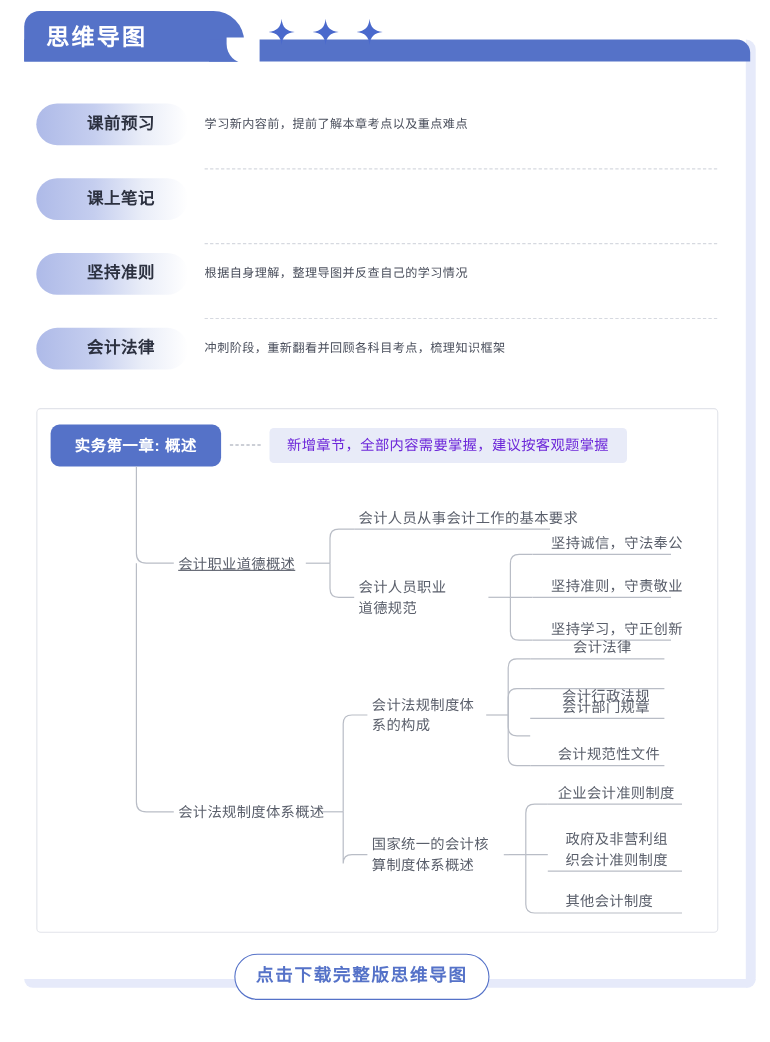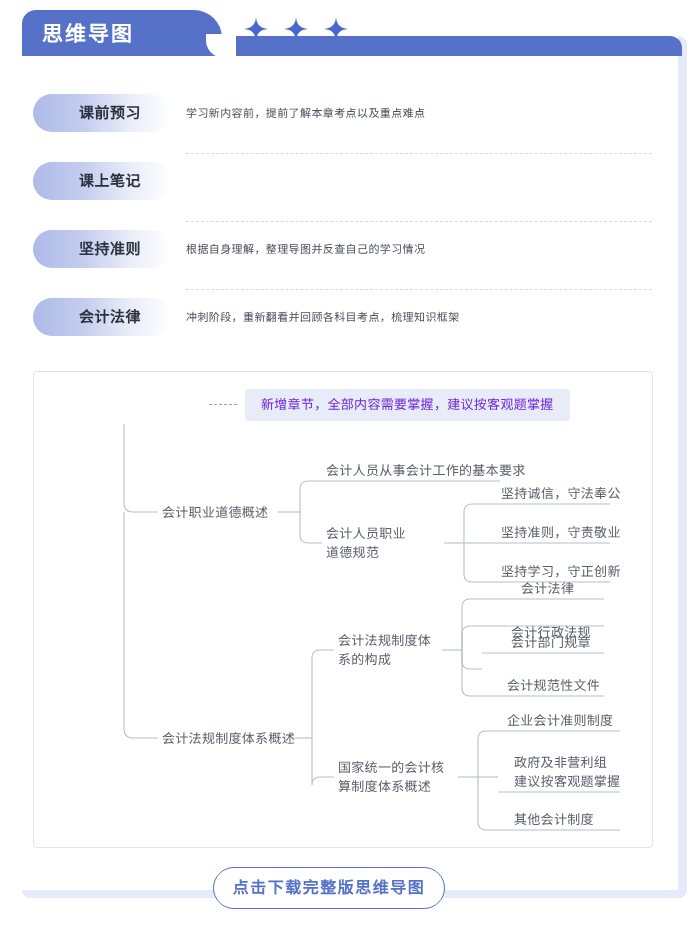--- a/index.html
+++ b/index.html
@@ -312,20 +312,21 @@
       <div class="step-pill">
         <div class="step-pill-label">会计法律</div>
       </div>
       <div class="step-text">冲刺阶段，重新翻看并回顾各科目考点，梳理知识框架</div>
     </div>
 
   </div>
 
   <div class="mindmap-panel">
 
+    <div class="root-badge">实务第一章: 概述</div>
     <div class="root-dash"></div>
     <div class="root-note">新增章节，全部内容需要掌握，建议按客观题掌握</div>
 
     <svg class="mm-svg" viewBox="0 0 620 477">
       <g fill="none" stroke="#B9BDC6" stroke-width="1.1">
 
         <path d="M90 52 L90 131 Q90 140 99 140 L124 140"></path>
         <path d="M90 140 L90 357 Q90 366 99 366 L124 366"></path>
 
         <path d="M244 140 L266 140"></path>
@@ -360,21 +361,21 @@
         <path d="M444 405 L444 367 Q444 359 452 359 L464 359"></path>
         <path d="M444 405 L444 405 L464 405"></path>
         <path d="M444 405 L444 450 Q444 458 452 458 L464 458"></path>
         <path d="M464 359 L586 359"></path>
         <path d="M464 420 L586 420"></path>
         <path d="M464 458 L586 458"></path>
 
       </g>
     </svg>
 
-    <div class="node level1" style="left:128px; top:131px;">会计职业道德概述</div>
+    <div class="node level1" style="left:128px; top:131px;text-decoration:underline;">会计职业道德概述</div>
     <div class="node level1" style="left:128px; top:357px;">会计法规制度体系概述</div>
 
     <div class="node level2" style="left:292px; top:89px;">会计人员从事会计工作的基本要求</div>
     <div class="node level2" style="left:292px; top:152px;">会计人员职业
 道德规范</div>
 
     <div class="node leaf" style="left:467px; top:112px;">坚持诚信，守法奉公</div>
     <div class="node leaf" style="left:467px; top:151px;">坚持准则，守责敬业</div>
     <div class="node leaf" style="left:467px; top:190px;">坚持学习，守正创新</div>
 
@@ -383,20 +384,20 @@
     <div class="node level2" style="left:304px; top:386px;">国家统一的会计核
 算制度体系概述</div>
 
     <div class="node leaf" style="left:487px; top:207px;">会计法律</div>
     <div class="node leaf" style="left:477px; top:251px;">会计行政法规</div>
     <div class="node leaf" style="left:477px; top:261px;">会计部门规章</div>
     <div class="node leaf" style="left:473px; top:304px;">会计规范性文件</div>
 
     <div class="node leaf" style="left:473px; top:339px;text-align:right;">企业会计准则制度</div>
     <div class="node leaf" style="left:480px; top:381px;">政府及非营利组
-建议按客观题掌握</div>
+织会计准则制度</div>
     <div class="node leaf" style="left:480px; top:438px;">其他会计制度</div>
 
   </div>
 
   <div class="download-btn">点击下载完整版思维导图</div>
 
 </div>
 
 </body></html>

